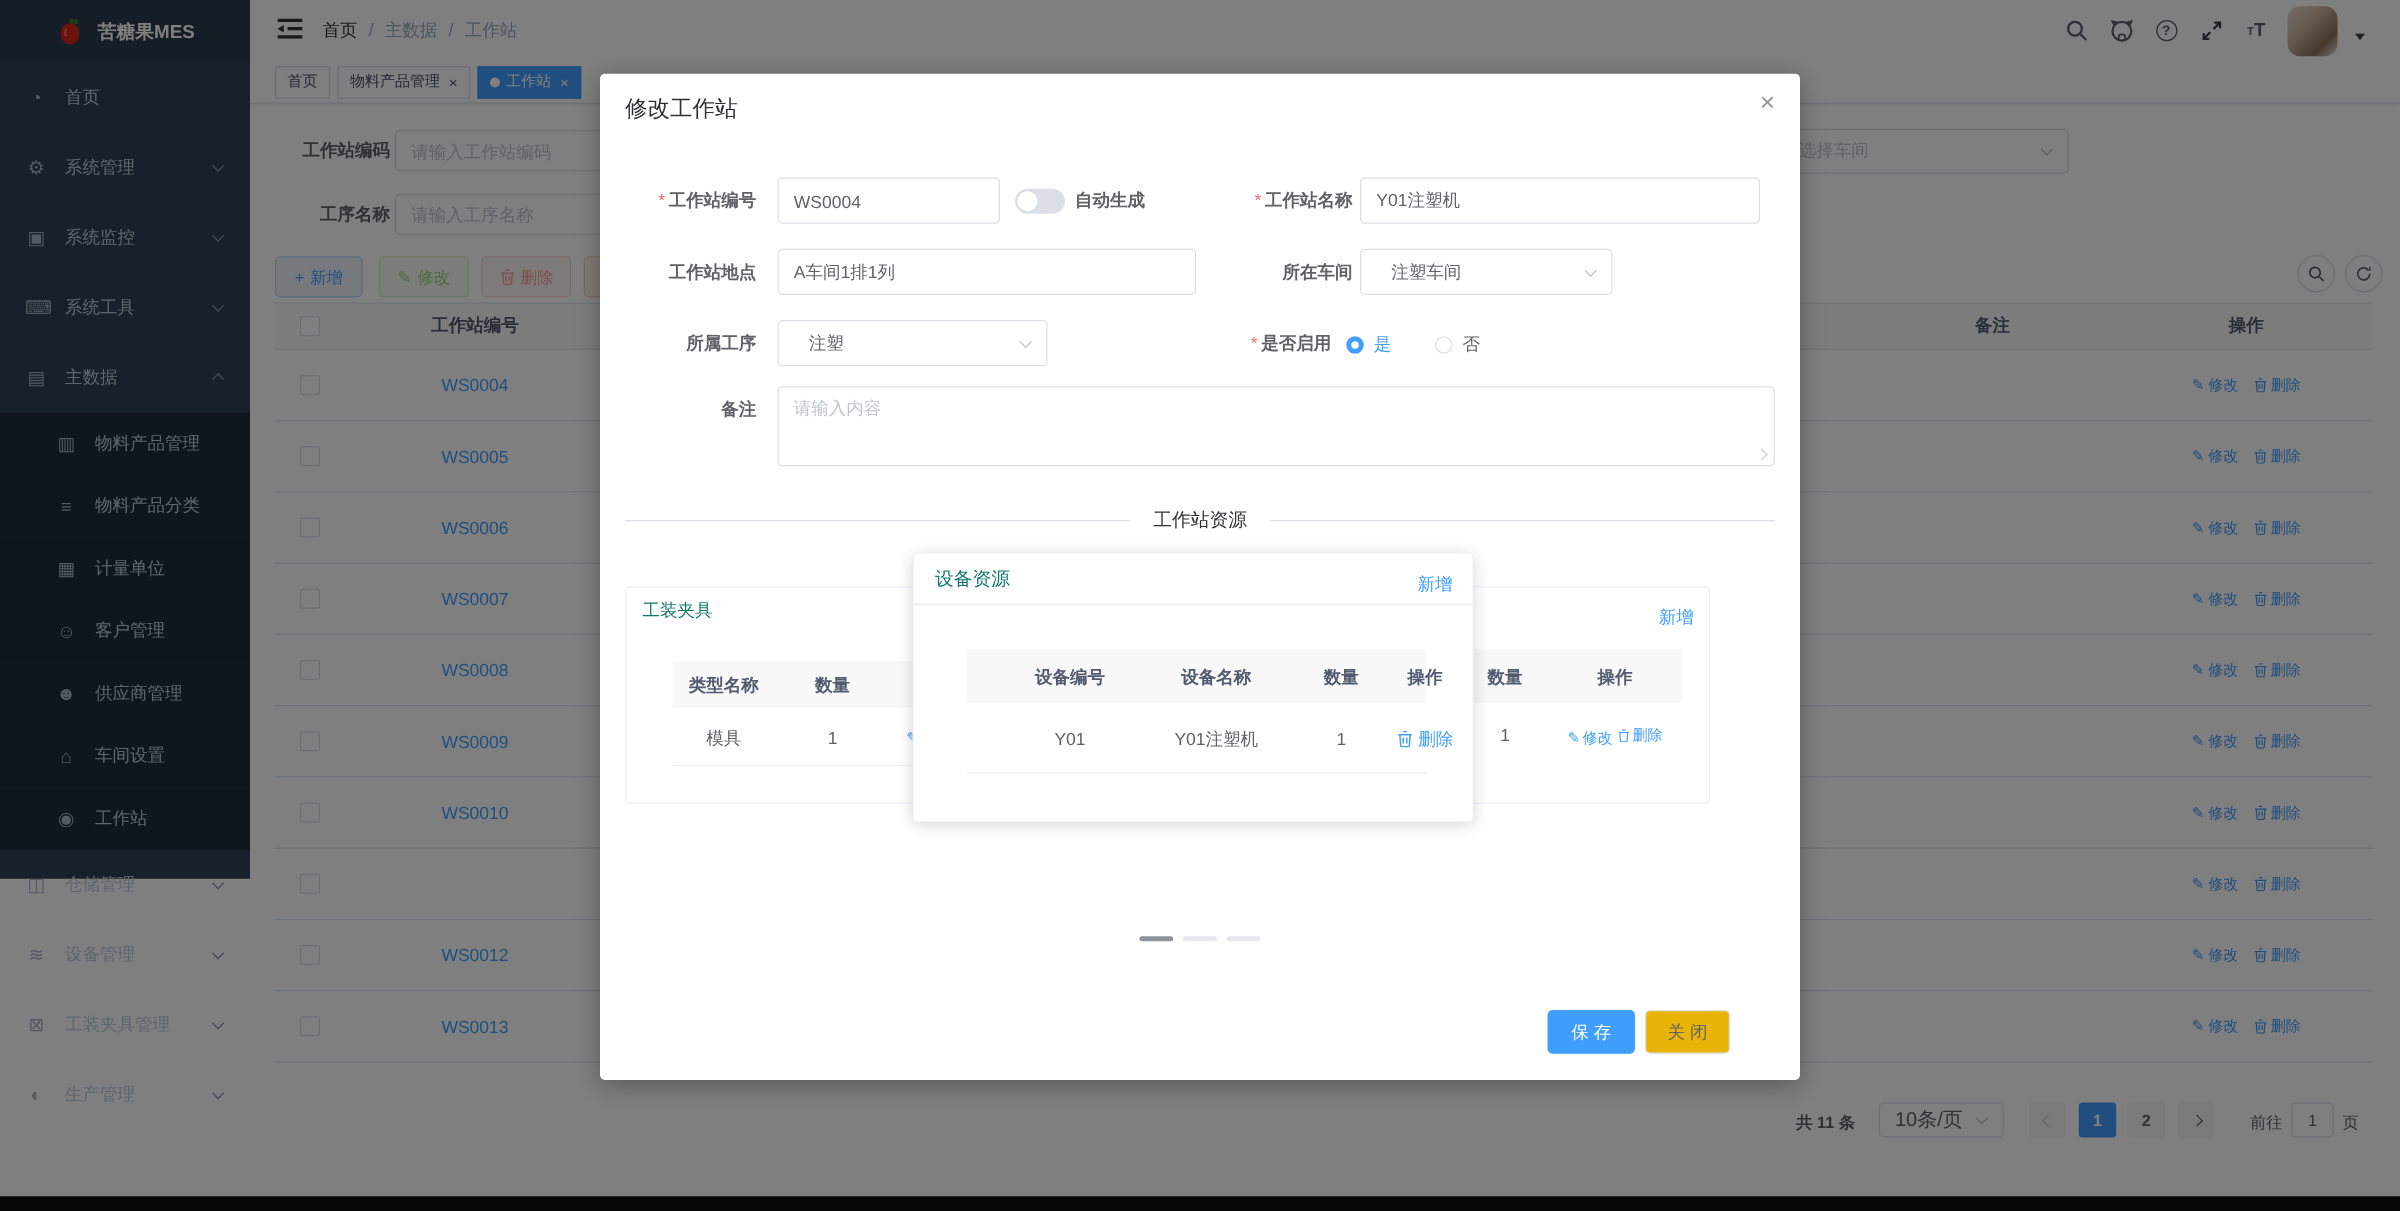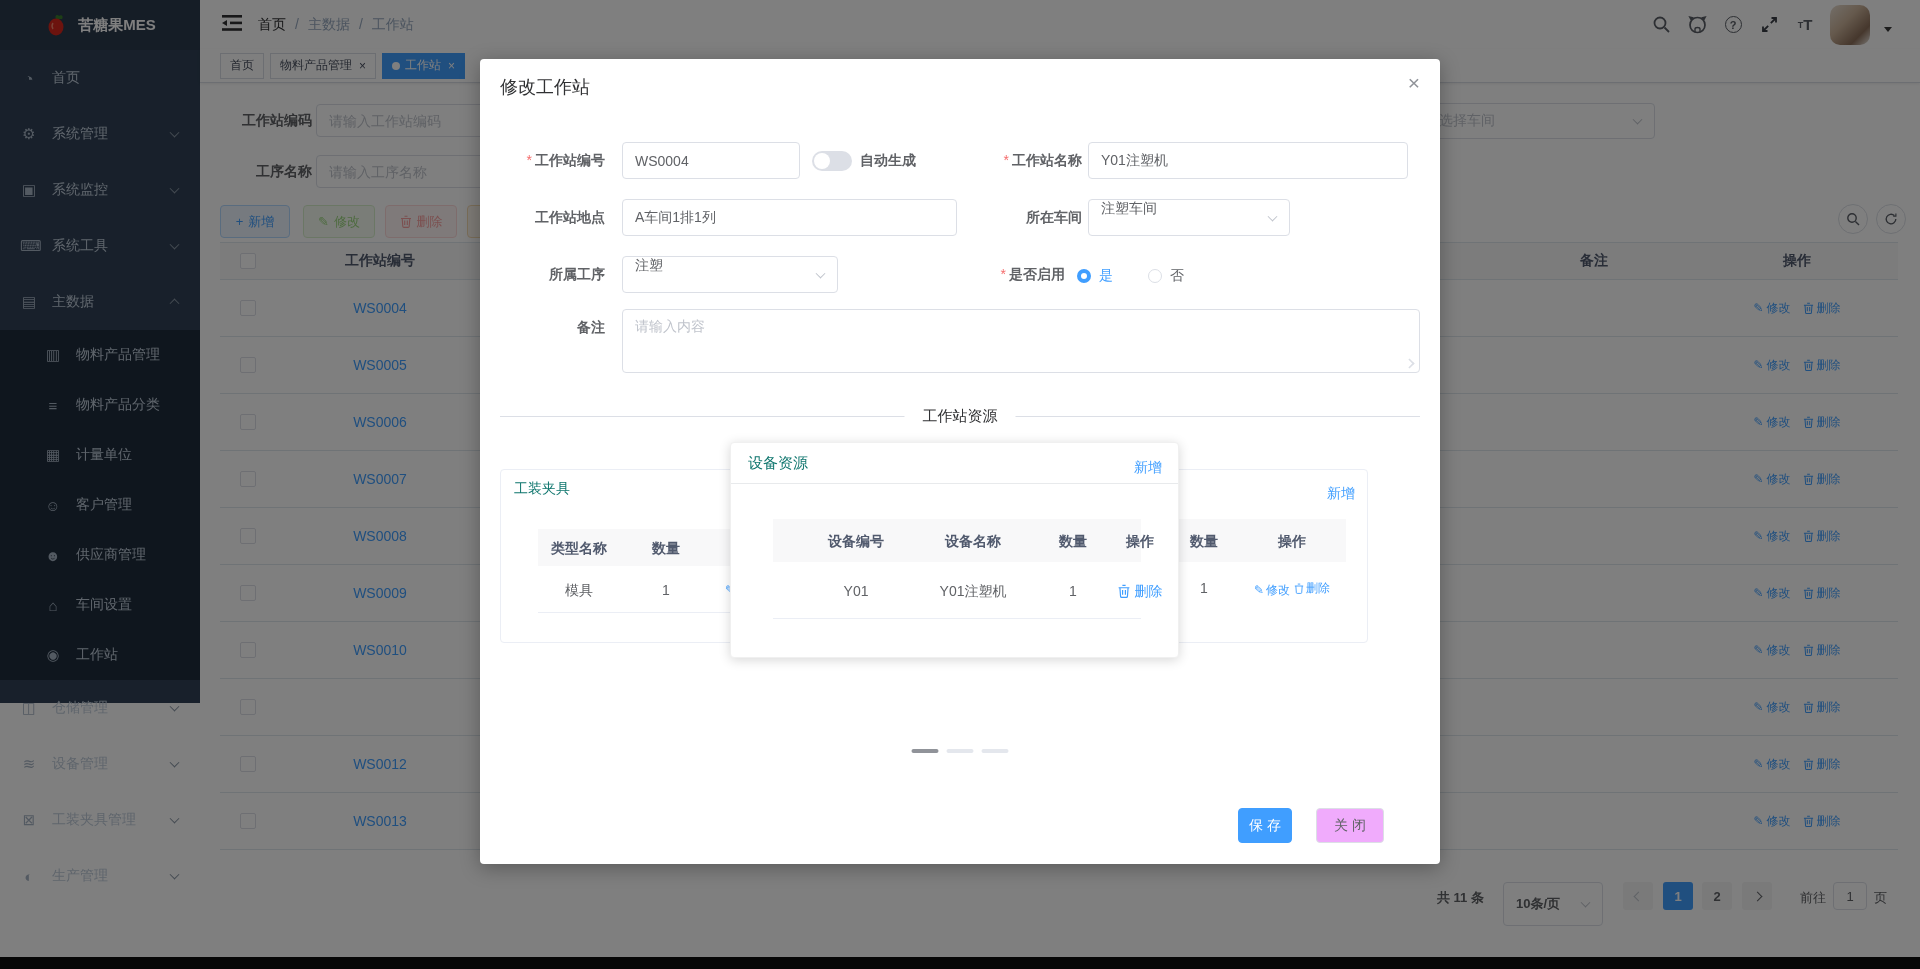--- a/index.html
+++ b/index.html
@@ -74,21 +74,21 @@
   .bottom-strip { position:absolute; left:0; top:957px; width:1920px; height:12px; background:#0f0f0f; z-index:3; }
 
   
   .mask { position:absolute; inset:0; background:rgba(0,0,0,.5); z-index:40; }
   .modal { position:absolute; left:480px; top:59px; width:960px; height:805px; background:#fff; border-radius:4px; z-index:50; box-shadow:0 4px 20px rgba(0,0,0,.3); font-size:14px; color:#606266; }
   .m-title { position:absolute; left:20px; top:16px; font-size:18px; color:#303133; }
   .m-close { position:absolute; right:20px; top:12px; font-size:21px; color:#909399; cursor:pointer; }
   .m-label { position:absolute; text-align:right; font-weight:700; color:#606266; line-height:37px; font-size:14px; }
   .req { color:#f56c6c; margin-right:3px; font-weight:normal; }
   .m-inp { position:absolute; height:37px; border:1px solid #dcdfe6; border-radius:4px; padding:0 12px; font-size:14px; color:#606266; font-family:inherit; }
-  .m-sel { position:absolute; height:37px; border:1px solid #dcdfe6; border-radius:4px; display:flex; align-items:flex-start; padding:0 30px 0 12px; color:#606266; cursor:pointer; background:#fff; }
+  .m-sel { position:absolute; height:37px; border:1px solid #dcdfe6; border-radius:4px; display:flex; align-items:center; padding:0 30px 0 24px; color:#606266; cursor:pointer; background:#fff; }
   .m-sel .schev { position:absolute; right:13px; top:50%; width:7px; height:7px; border-right:1.4px solid #c0c4cc; border-bottom:1.4px solid #c0c4cc; transform:translateY(-70%) rotate(45deg); }
   .switch { position:absolute; width:40px; height:20px; border-radius:10px; background:#dcdfe6; cursor:pointer; }
   .switch::after { content:""; position:absolute; left:2px; top:2px; width:16px; height:16px; border-radius:50%; background:#fff; }
   .radio { display:inline-flex; align-items:center; gap:8px; cursor:pointer; }
   .rdot { width:14px; height:14px; border-radius:50%; border:1px solid #dcdfe6; background:#fff; }
   .radio.checked .rdot { border:4px solid #409eff; background:#fff; }
   .radio.checked span { color:#409eff; }
   .m-ta { position:absolute; border:1px solid #dcdfe6; border-radius:4px; padding:8px 12px; font-size:14px; color:#606266; font-family:inherit; resize:none; }
   .m-ta::placeholder { color:#c0c4cc; }
   .ta-corner { position:absolute; width:9px; height:9px; border-right:2px solid #dcdfe6; border-bottom:2px solid #dcdfe6; transform:rotate(-45deg) scale(.8); }
@@ -103,22 +103,22 @@
   .rc-thead { position:absolute; background:#f8f8f9; font-weight:700; color:#515a6e; }
   .rc-col { position:absolute; transform:translateX(-50%); top:50%; margin-top:-9px; line-height:18px; white-space:nowrap;text-align:right; }
   .rc-row { position:absolute; color:#606266; }
   .mini-link { color:#409eff; font-size:12px; display:inline-flex; align-items:center; gap:2px; cursor:pointer; white-space:nowrap; }
   .blue-link { color:#409eff; display:inline-flex; align-items:center; gap:4px; cursor:pointer; white-space:nowrap; }
 
   .dots { position:absolute; left:50%; top:690px; transform:translateX(-50%); display:flex; gap:8px; }
   .dash { width:27px; height:4px; border-radius:2px; background:#e4e7ed; cursor:pointer; }
   .dash.active { background:#909399; }
   .m-btn { position:absolute; top:749px; height:35px; border-radius:4px; font-size:14px; display:flex; align-items:center; justify-content:center; cursor:pointer; font-family:inherit; }
-  .b-save { left:758px; width:54px; background:#409eff; color:#fff; border:1px solid #409eff; }
-  .b-close { left:836px; width:68px; background:#f0abfc; color:#606266; border:1px solid #dcdfe6; }
+  .b-save { left:758px; width:70px; background:#409eff; color:#fff; border:1px solid #409eff; }
+  .b-close { left:836px; width:68px; background:#eab308; color:#606266; border:1px solid #dcdfe6; }
 </style>
 </head>
 <body>
 
 <div class="screen">
 
   <aside class="sidebar">
     <div class="logo">
       <svg width="24" height="24" viewBox="0 0 24 24">
         <path d="M12 6 C10 2 14 1 15 3 C17 1 20 3 18 6 Z" fill="#3a7d2c"></path>
@@ -564,21 +564,21 @@
                 <path d="M4.7 5.5v4.5M7.3 5.5v4.5"></path>
               </svg>
               <span>删除</span>
             </span>
           </div>
         </div>
       </div>
   </div>
 
   <div class="pag" style="left:1437px;top:889px;position:absolute;font-weight:bold;">共 11 条</div>
-  <div class="sel" style="left:1503px;top:882px;width:100px;height:44px;font-size:13px;position:absolute;font-weight:bold;">
+  <div class="sel" style="left:1503px;top:882px;width:100px;height:28px;font-size:16px;position:absolute;">
       <span>10条/页</span>
       <i class="schev"></i>
     </div>
   <div class="pg-btn" style="left:1623px;top:882px;position:absolute;">
       <span class="arr"></span>
     </div>
   <div class="pages" style="left:1663px;">
 
       <span class="pg-num active">1</span>
 

